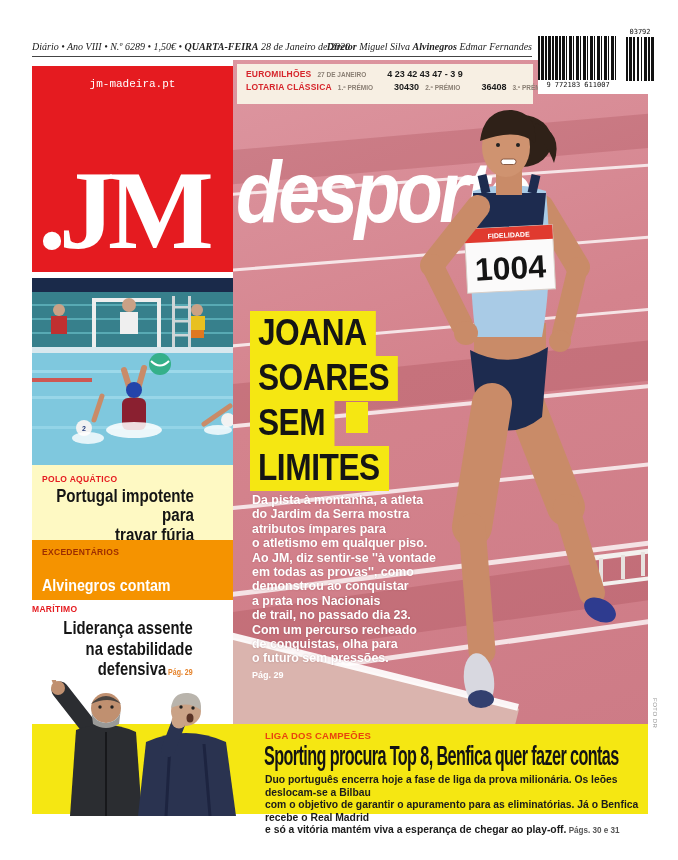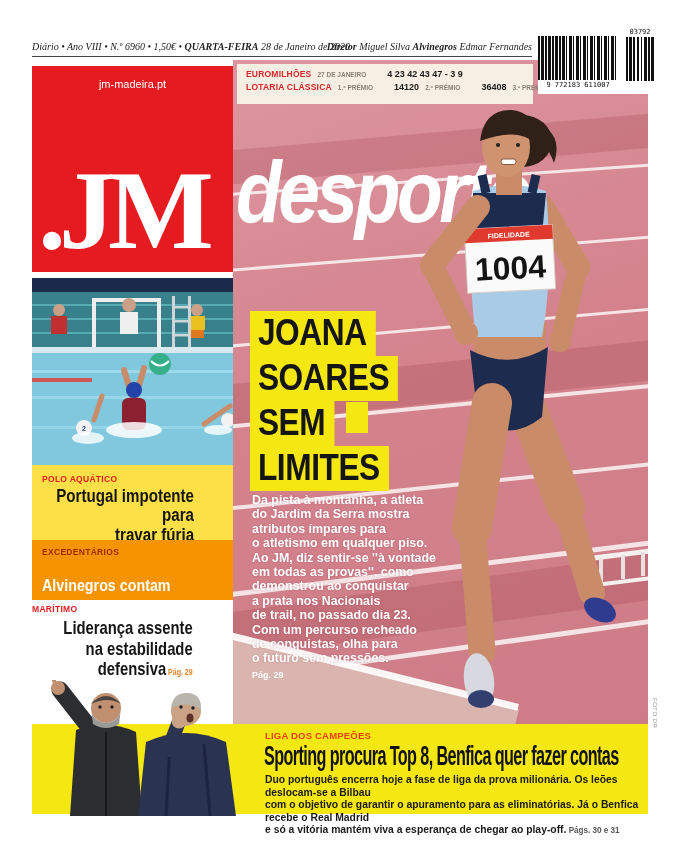--- a/index.html
+++ b/index.html
@@ -20,21 +20,21 @@
            background:repeating-linear-gradient(90deg,#111 0 1.5px,#fff 1.5px 3.4px,#111 3.4px 5.6px,#fff 5.6px 7px);}
   .bc-num{position:absolute;left:-2px;top:53px;width:84px;text-align:center;
           font-family:"DejaVu Sans Mono",monospace;font-size:7px;color:#111;}
   .bc-addon{position:absolute;left:88px;top:0;width:28px;}
   .bc-addon-num{text-align:center;font-family:"DejaVu Sans Mono",monospace;font-size:7px;color:#111;}
   .bc-addon-bars{margin-top:1px;height:44px;
            background:repeating-linear-gradient(90deg,#111 0 1.6px,#fff 1.6px 3.2px,#111 3.2px 5.8px,#fff 5.8px 7.4px);}
 
   
   .jm-box{position:absolute;left:32px;top:66px;width:201px;height:206px;background:#e51b20;z-index:5;}
-  .jm-url{position:absolute;left:0;top:12px;width:100%;text-align:center;color:#fff;font-size:11px;}
+  .jm-url{position:absolute;left:0;top:12px;width:100%;text-align:center;color:#fff;font-size:11px;font-family:Liberation Mono, monospace;}
   .jm-logo{position:absolute;left:6px;bottom:6px;color:#fff;font-family:"Liberation Serif",serif;
            font-weight:bold;font-size:112px;line-height:1;letter-spacing:-7px;}
 
   
   .photo-main{position:absolute;left:233px;top:60px;width:415px;height:680px;overflow:hidden;
               background:linear-gradient(160deg,#dd96a0 0%,#d4838d 45%,#cd7b86 100%);z-index:1;}
   .lane{position:absolute;left:-50px;width:520px;background:rgba(255,255,255,.78);}
   .streak{position:absolute;background:rgba(150,55,66,.22);}
   .apron{position:absolute;left:-30px;top:610px;width:300px;height:170px;background:#dab4ae;
          transform:rotate(14deg);}
@@ -70,21 +70,21 @@
   .lead{position:absolute;left:252px;top:493px;width:215px;z-index:4;color:#fff;
         font-size:13.5px;font-weight:700;line-height:14.4px;white-space:pre-line;
         transform:scaleX(.92);transform-origin:0 0;text-shadow:0 0 2px rgba(120,50,60,.35);}
   .lead-page{position:absolute;left:252px;top:670px;z-index:4;color:#fff;font-size:9px;font-weight:600;}
 
   .credit{position:absolute;left:652px;top:698px;z-index:4;color:#999;font-size:6px;
           letter-spacing:.5px;writing-mode:vertical-rl;}
 
   
   .photo-polo{position:absolute;left:32px;top:278px;width:201px;height:187px;overflow:hidden;z-index:2;}
-  .box-yellow{position:absolute;left:32px;top:465px;width:201px;height:75px;background:#fde047;
+  .box-yellow{position:absolute;left:32px;top:465px;width:201px;height:75px;background:#fef9c3;
               box-sizing:border-box;padding:9px 10px 0 10px;z-index:2;}
   .box-orange{position:absolute;left:32px;top:540px;width:201px;height:60px;background:#f59300;
               box-sizing:border-box;padding:7px 10px 0 10px;z-index:2;}
   .sec-maritimo{position:absolute;left:32px;top:604px;width:206px;z-index:2;}
   .kicker{font-size:8.5px;font-weight:700;letter-spacing:.3px;}
   .k-red{color:#e51b20;}
   .k-maroon{color:#9c2d00;}
   .t-dark{color:#151515;text-align:right;}
   .t-white{color:#fff;}
   .story-title{font-weight:800;white-space:pre-line;line-height:1.08;}
@@ -102,21 +102,21 @@
   .b-body{position:absolute;left:265px;top:773px;z-index:4;width:420px;color:#1b1b1b;
           font-size:11.5px;font-weight:600;line-height:12.6px;white-space:pre-line;
           transform:scaleX(.90);transform-origin:0 0;}
   .b-body .pgs{font-size:9px;color:#555;font-weight:600;}
 </style>
 </head>
 <body>
 
 <div class="page">
 
-  <div class="dl-left"><span>Diário • Ano VIII • N.º 6960 • 1,50€ • </span><b>QUARTA-FEIRA</b><span> 28 de Janeiro de 2020</span></div>
+  <div class="dl-left"><span>Diário • Ano VIII • N.º 6289 • 1,50€ • </span><b>QUARTA-FEIRA</b><span> 28 de Janeiro de 2020</span></div>
   <div class="dl-right"><b>Diretor</b><span> Miguel Silva  </span><b>Alvinegros</b><span> Edmar Fernandes</span></div>
   <div class="dl-rule"></div>
 
   <div class="barcode">
     <div class="bc-main"></div>
     <div class="bc-num">9 772183 611007</div>
     <div class="bc-addon">
       <div class="bc-addon-num">03792</div>
       <div class="bc-addon-bars"></div>
     </div>
@@ -146,21 +146,21 @@
 
   <div class="lottery">
     <div class="lot-row">
       <span class="lot-label">EUROMILHÕES</span>
       <span class="lot-sub">27 DE JANEIRO</span>
       <span class="lot-val">4 23 42 43 47 - 3 9</span>
     </div>
     <div class="lot-row">
       <span class="lot-label">LOTARIA CLÁSSICA</span>
       <span class="lot-sub">1.º PRÉMIO</span>
-      <span class="lot-val">14120</span>
+      <span class="lot-val">30430</span>
       <span class="lot-sub">2.º PRÉMIO</span>
       <span class="lot-val">36408</span>
       <span class="lot-sub">3.º PRÉMIO</span>
       <span class="lot-val">01556</span>
     </div>
   </div>
 
   <div class="jm-box">
     <div class="jm-url">jm-madeira.pt</div>
     <div class="jm-logo">.JM</div>

